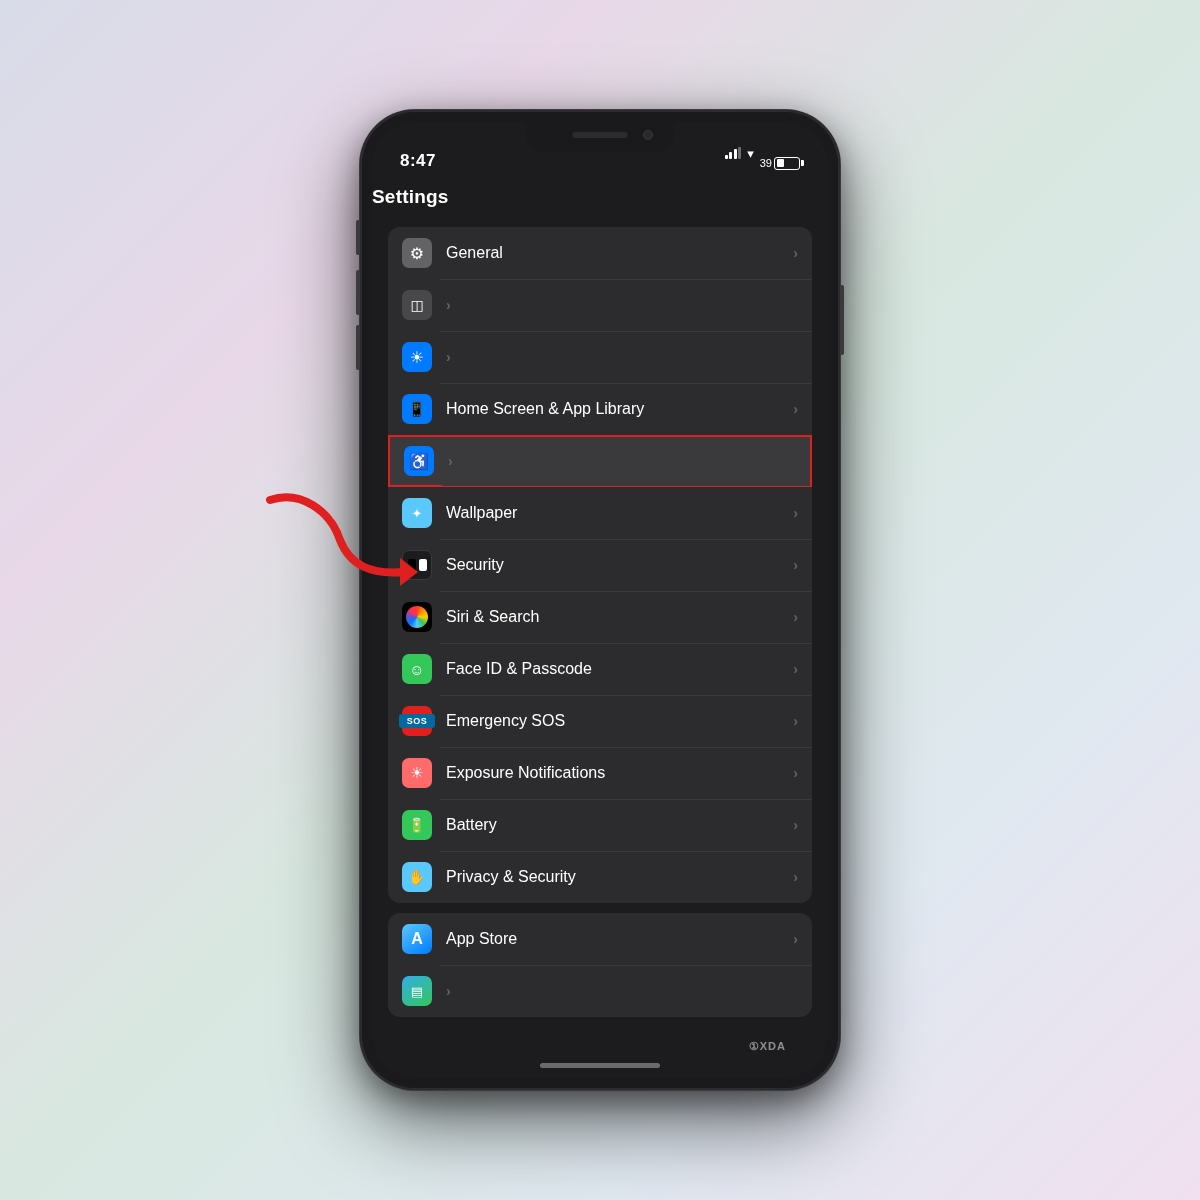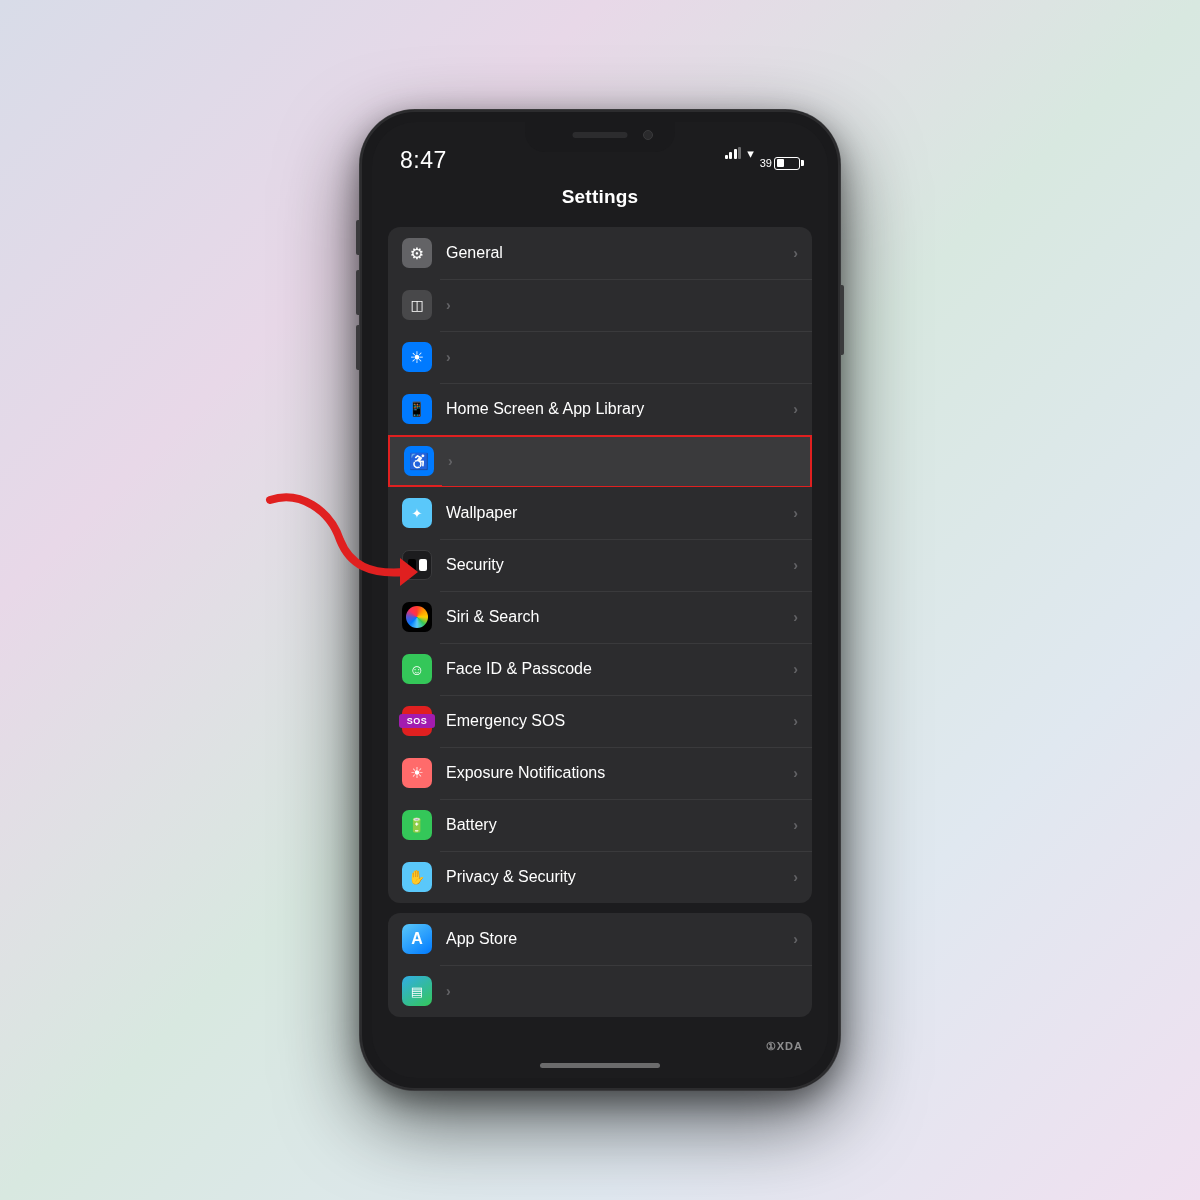--- a/index.html
+++ b/index.html
@@ -141,22 +141,22 @@
       right: 0;
       height: 50px;
       display: flex;
       align-items: center;
       justify-content: space-between;
       padding: 12px 28px 0;
       z-index: 5;
     }
 
     .status-time {
-      font-size: 23px;
-      font-weight: 400;
+      font-size: 17px;
+      font-weight: 700;
       color: #ffffff;
       letter-spacing: 0.5px;
       margin-top: 15px;
     }
 
     .status-icons {
       display: flex;
       align-items: center;
       gap: 6px;
     }
@@ -224,21 +224,20 @@
 
     
     .settings-header {
       position: absolute;
       top: 50px;
       left: 0;
       right: 0;
       height: 50px;
       display: flex;
       align-items: center;
-      justify-content: center;
     }
 
     .settings-title {
       font-size: 19px;
       font-weight: 700;
       color: #ffffff;
       letter-spacing: 0.2px;
     }
 
     
@@ -308,21 +307,21 @@
 
     
     .icon-gray { background: #636366; }
     .icon-gray2 { background: #48484a; }
     .icon-dark { background: #1c1c1e; border: 1px solid #3a3a3c; }
 
     
     .watermark {
       position: absolute;
       bottom: 25px;
-      right: 25px;
+      right: 42px;
       font-size: 11px;
       color: rgba(255,255,255,0.5);
       font-weight: 600;
       letter-spacing: 1px;
     }
 
     
     .home-indicator {
       position: absolute;
       bottom: 10px;
@@ -351,21 +350,21 @@
     
     .siri-icon {
       width: 18px;
       height: 18px;
       background: conic-gradient(#ff6b6b, #ffb347, #ffd700, #7cfc00, #00bfff, #8a2be2, #ff6b6b);
       border-radius: 50%;
     }
 
     
     .sos-badge {
-      background: #a21caf;
+      background: #0369a1;
       color: #fff;
       font-size: 9px;
       font-weight: 800;
       padding: 2px 8px;
       border-radius: 3px;
       letter-spacing: 0.5px;
     }
 
     
     .appstore-icon {

